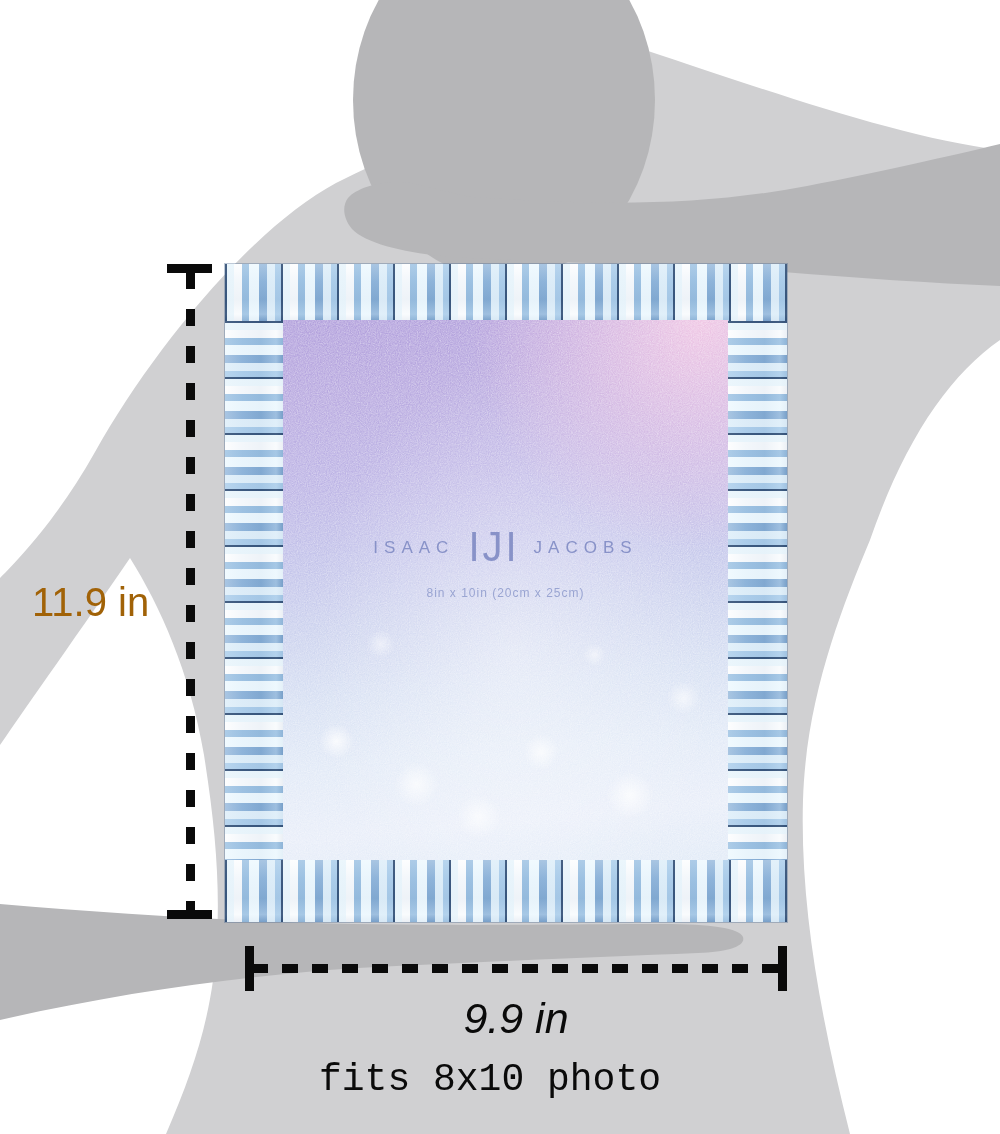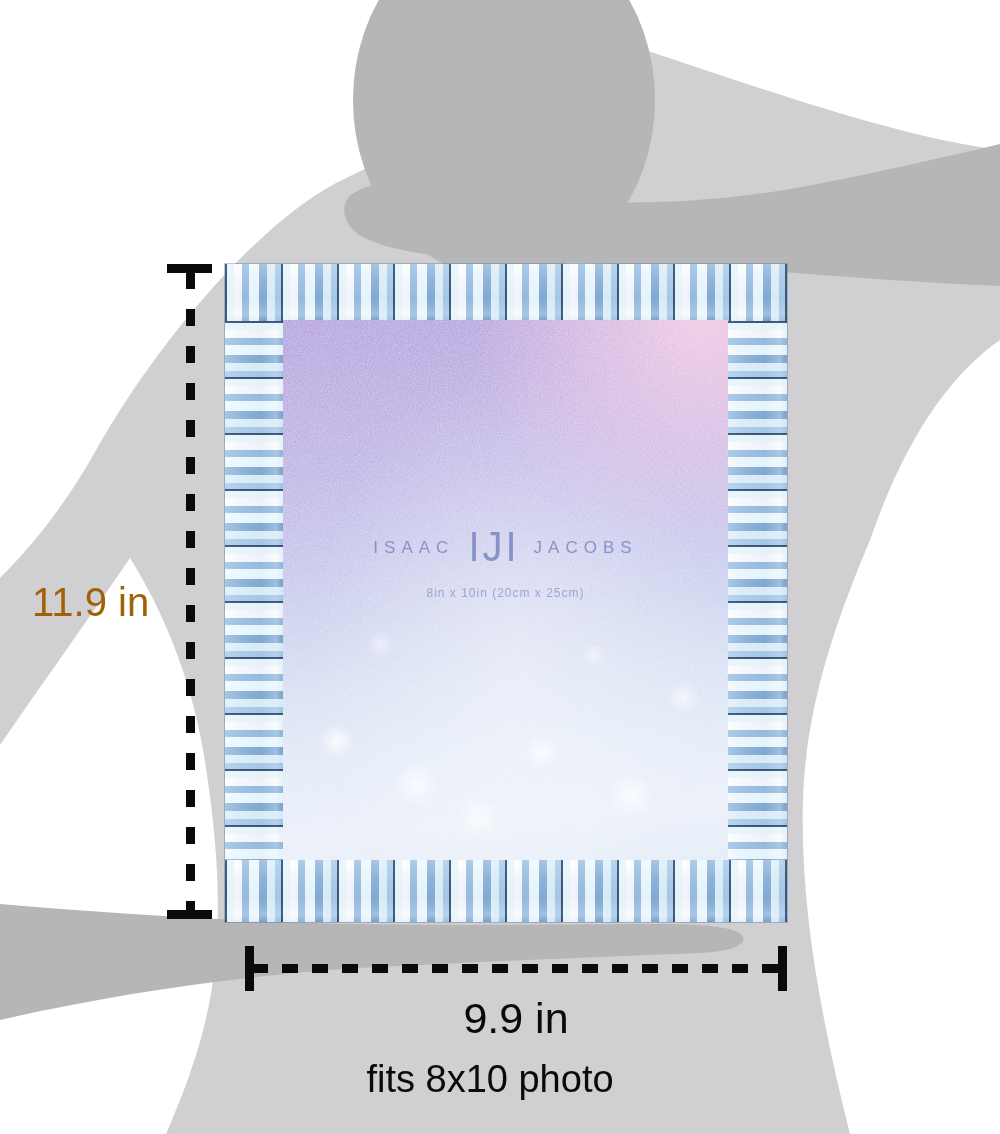--- a/index.html
+++ b/index.html
@@ -108,25 +108,25 @@
   .dim-h-cap{position:absolute;top:946px;width:9px;height:45px;background:#0a0a0a;}
   .cap-left{left:245px;}
   .cap-right{left:778px;}
 
   .height-label{
     position:absolute;left:32px;top:580px;width:140px;
     font-size:40px;color:#a16207;letter-spacing:0px;
   }
   .width-label{
     position:absolute;left:396px;top:994px;width:240px;text-align:center;
-    font-size:43px;color:#0a0a0a;
+    font-size:43px;color:#0a0a0a;font-style:italic;
   }
   .fits-label{
     position:absolute;left:280px;top:1058px;width:420px;text-align:center;
-    font-size:38px;color:#0a0a0a;
+    font-size:38px;color:#0a0a0a;font-family:Liberation Mono, monospace;
   }
 </style>
 </head>
 <body>
 
 <div id="stage">
 
   <svg class="silhouette" viewBox="0 0 1000 1134" aria-hidden="true">
 
     <path fill="#d0d0d2" d="

